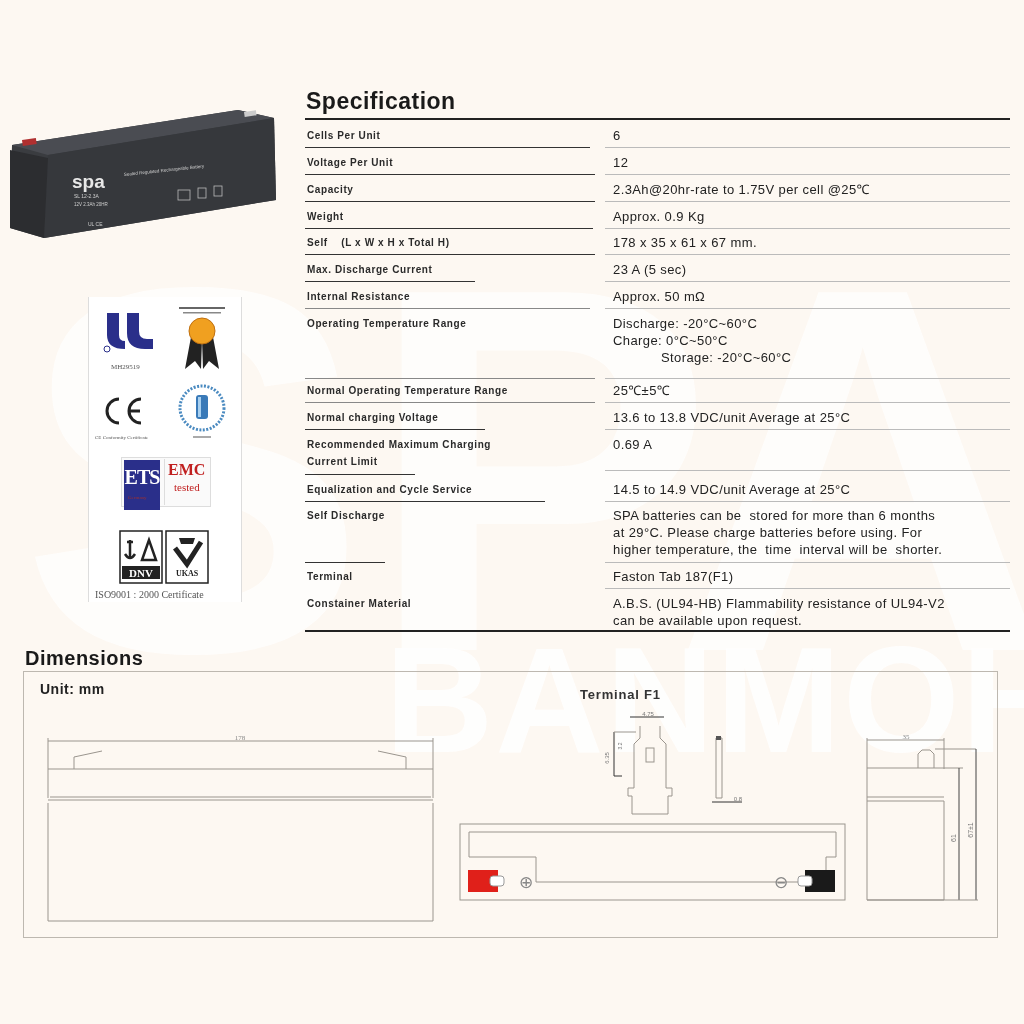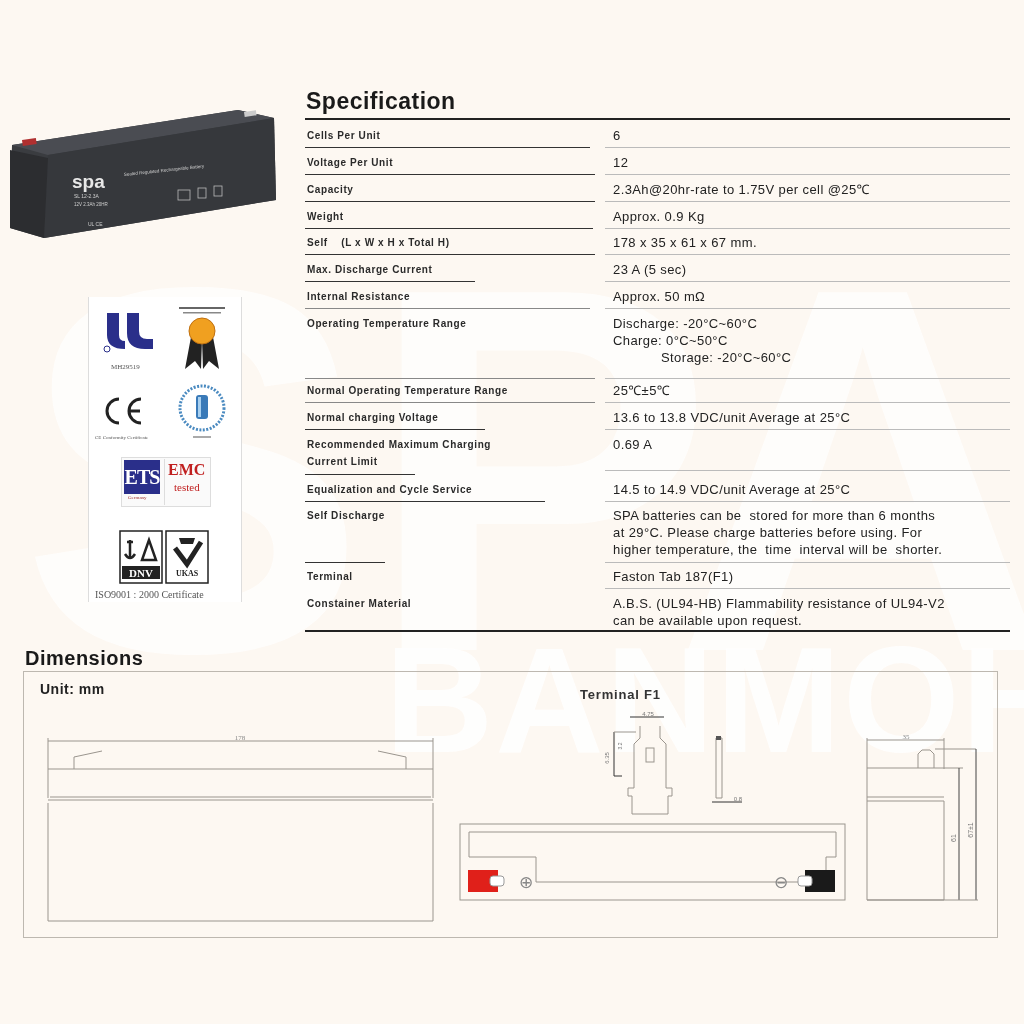--- a/index.html
+++ b/index.html
@@ -84,21 +84,21 @@
   <div class="cert-cap" style="left:6px;top:138px;font-size:5px;">CE Conformity Certificate</div>
 
   <svg class="cert" style="left:88px;top:86px;width:50px;height:58px;" viewBox="0 0 50 58">
     <circle cx="25" cy="25" r="22" fill="none" stroke="#4a8ac0" stroke-width="3" stroke-dasharray="2 1.5"></circle>
     <rect x="19" y="12" width="12" height="24" rx="3" fill="#3a7ab8"></rect>
     <rect x="21" y="14" width="3" height="20" fill="#a8d0f0"></rect>
     <rect x="16" y="53" width="18" height="2" fill="#aaa"></rect>
   </svg>
 
   <div class="cert" style="left:32px;top:160px;width:88px;height:48px;border:1px solid #ddd;background:#fafafa;">
-    <div style="position:absolute;left:2px;top:2px;width:36px;height:34px;background:#2a2f8a;color:#fff;font-family:'Liberation Serif',serif;font-weight:bold;font-size:20px;line-height:34px;text-align:center;letter-spacing:-1px;">ETS</div>
+    <div style="position:absolute;left:2px;top:2px;width:36px;height:50px;background:#2a2f8a;color:#fff;font-family:'Liberation Serif',serif;font-weight:bold;font-size:20px;line-height:34px;text-align:center;letter-spacing:-1px;">ETS</div>
     <div style="position:absolute;left:6px;top:37px;font-family:'Liberation Serif',serif;font-size:5px;color:#a03030;">Germany</div>
     <div style="position:absolute;left:42px;top:1px;width:1px;height:46px;background:#ddd;"></div>
     <div style="position:absolute;left:46px;top:3px;font-family:'Liberation Serif',serif;font-weight:bold;font-size:16px;color:#c02020;">EMC</div>
     <div style="position:absolute;left:52px;top:23px;font-family:'Liberation Serif',serif;font-size:11px;color:#c02020;">tested</div>
   </div>
 
   <svg class="cert" style="left:30px;top:233px;width:92px;height:54px;" viewBox="0 0 92 54">
     <rect x="1" y="1" width="42" height="52" fill="none" stroke="#222" stroke-width="1.5"></rect>
     <rect x="47" y="1" width="42" height="52" fill="none" stroke="#222" stroke-width="1.5"></rect>
     <path d="M11,10 v18 M6,24 q5,8 10,0 M8,12 h6" fill="none" stroke="#222" stroke-width="2.5"></path>

